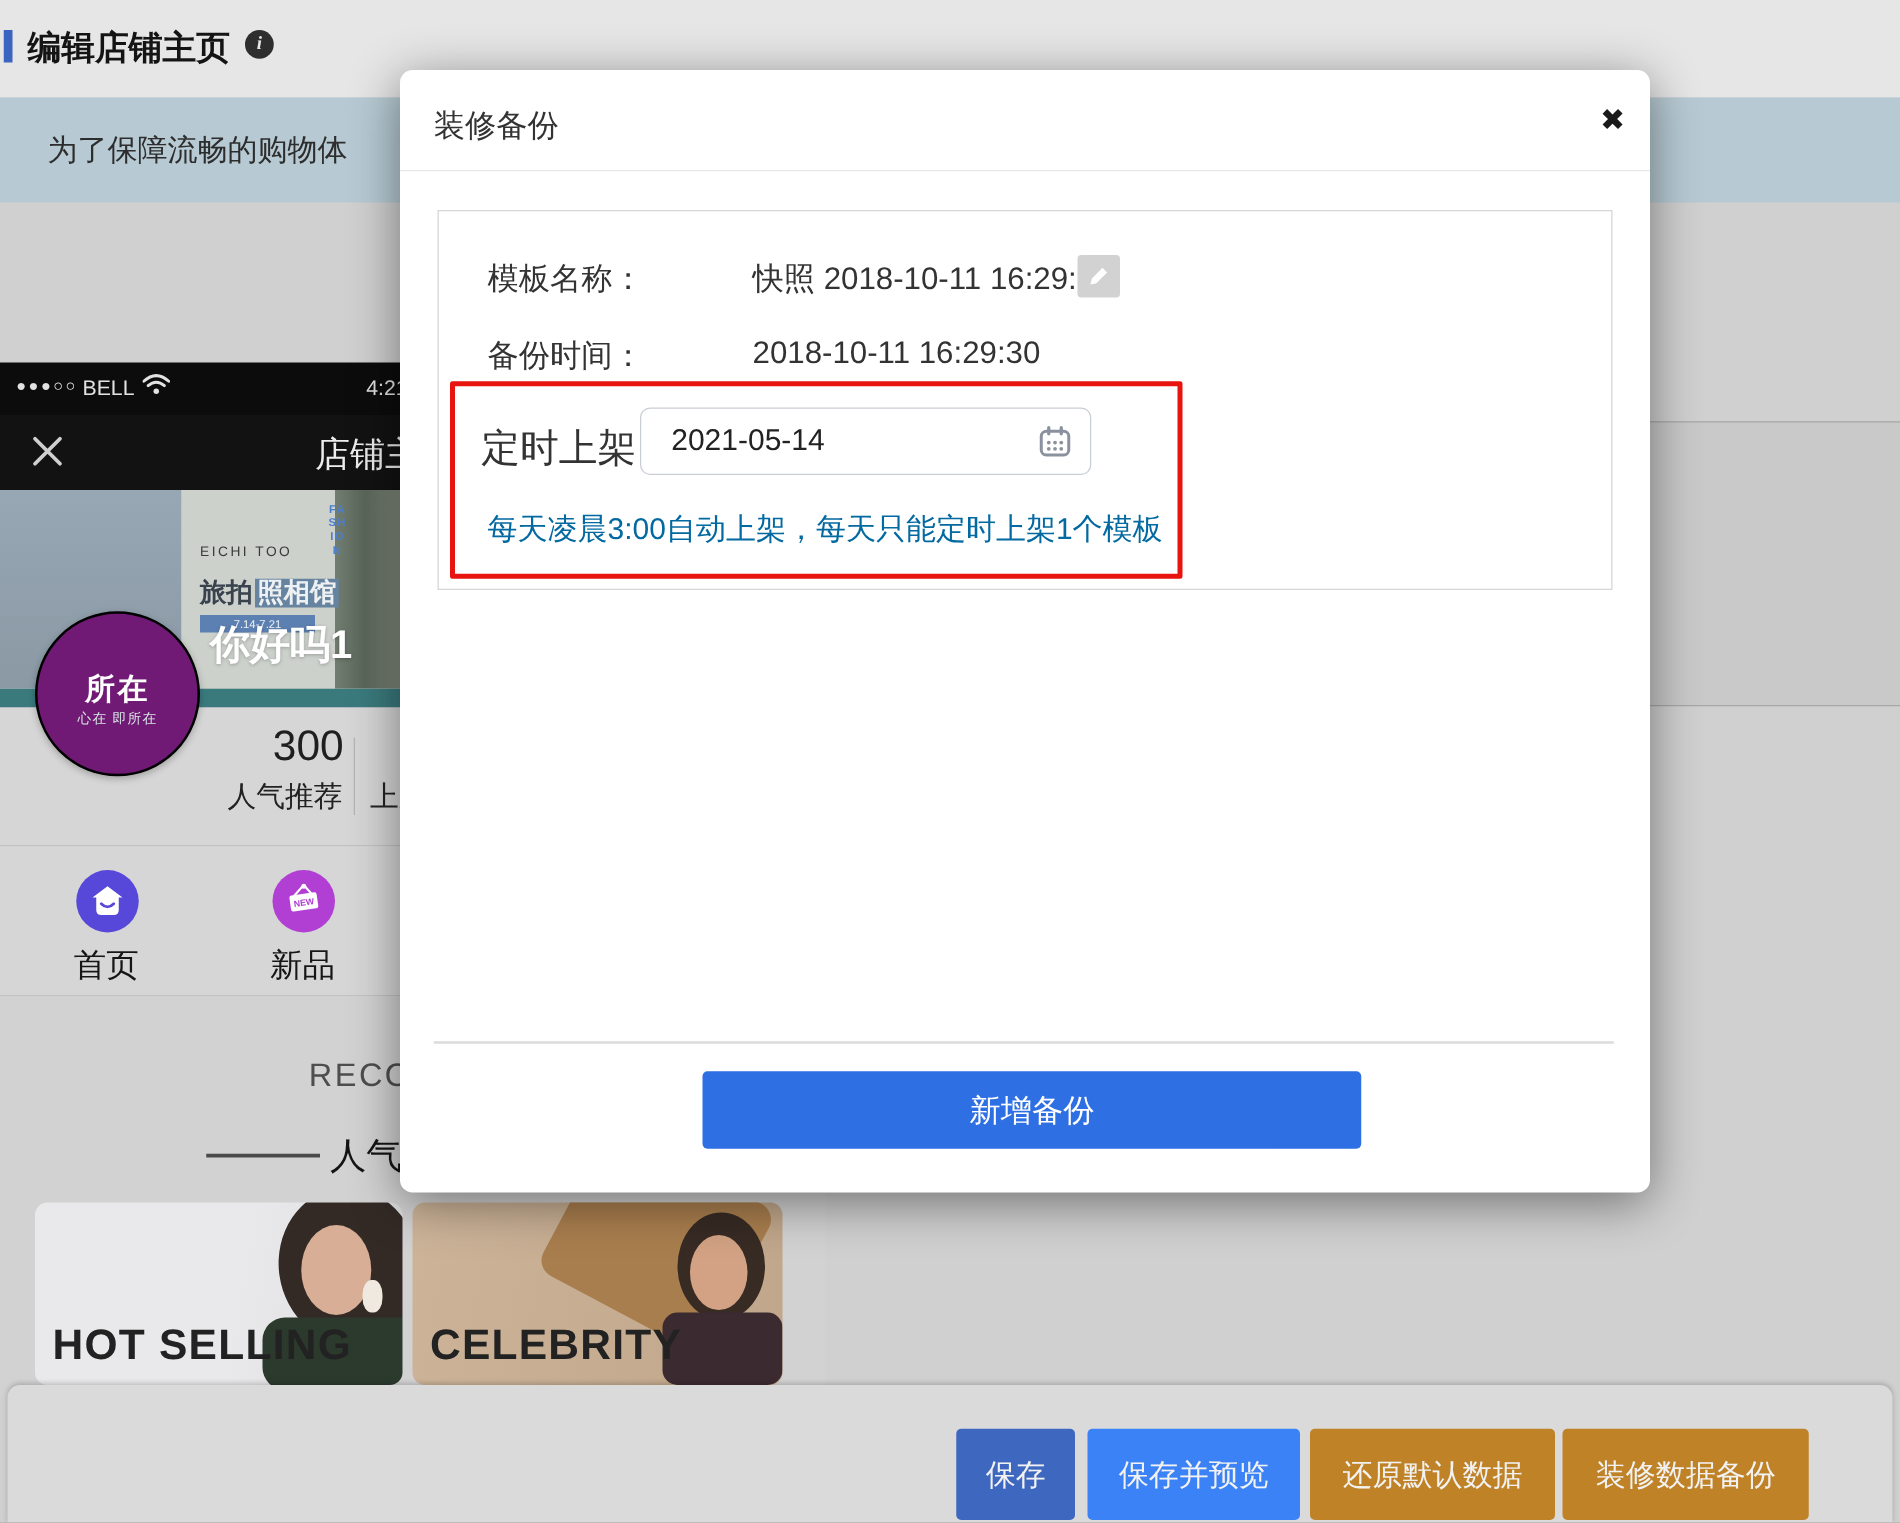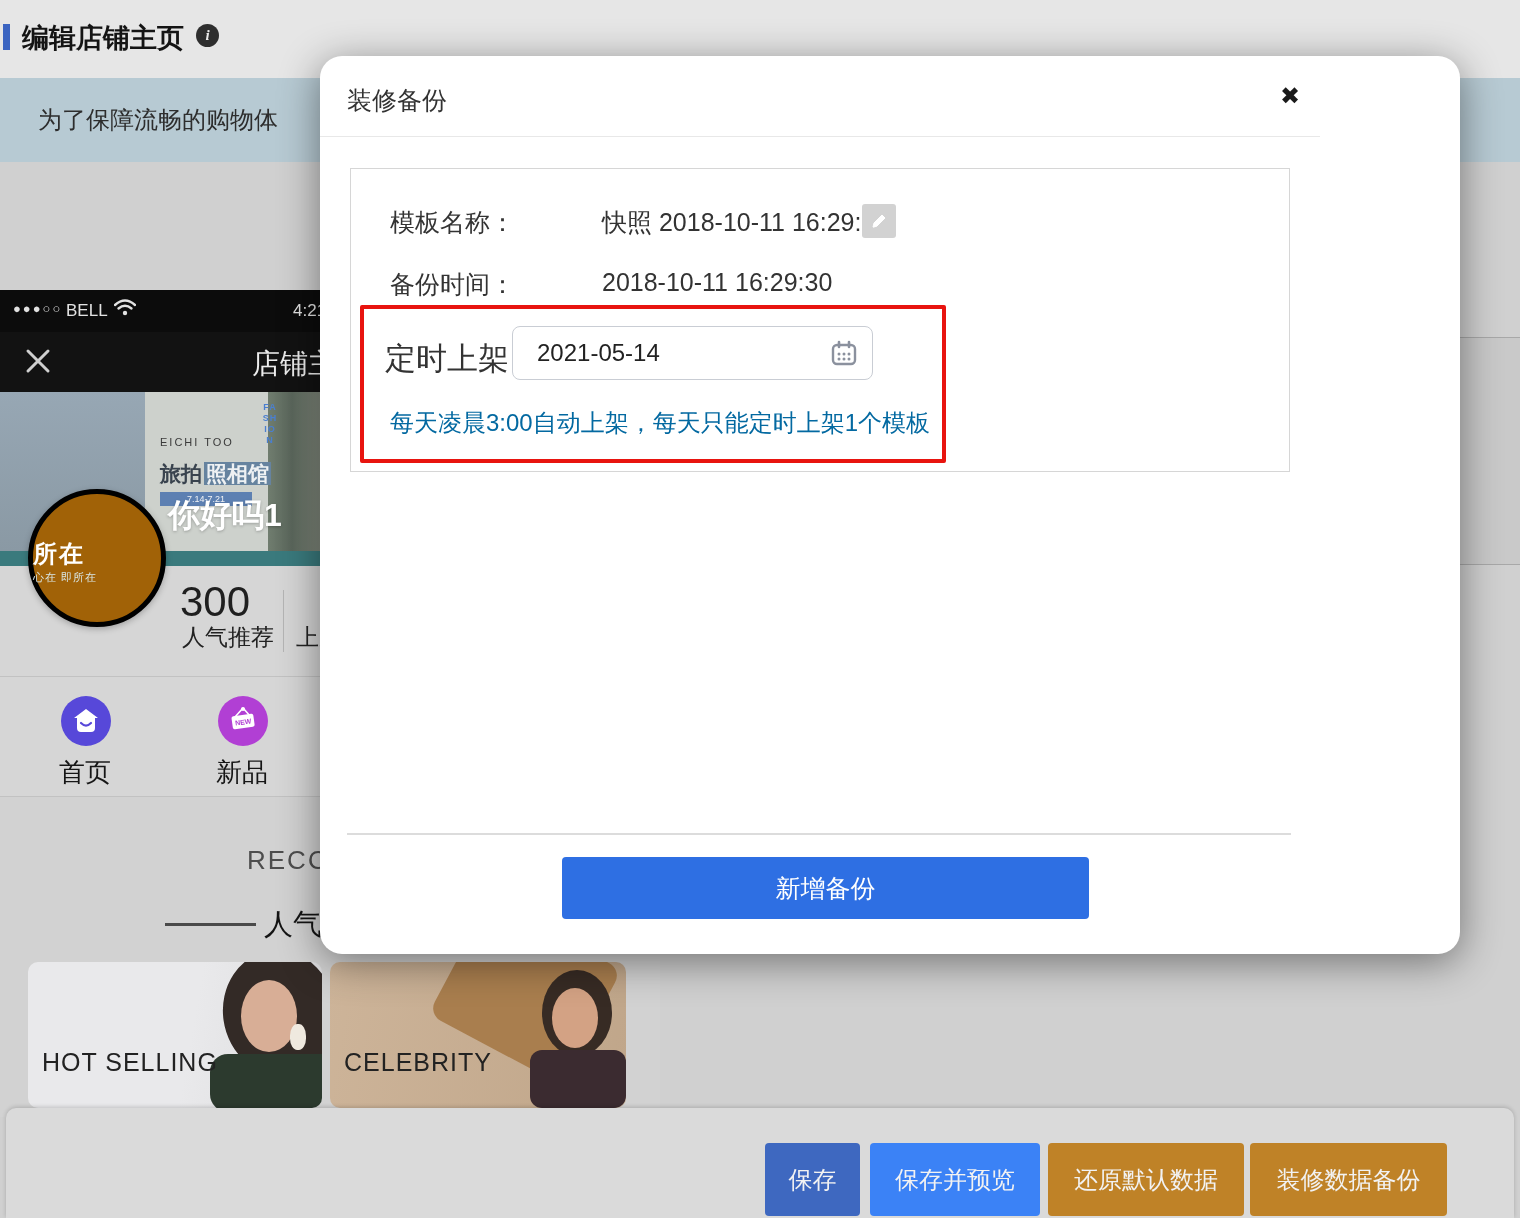--- a/index.html
+++ b/index.html
@@ -34,48 +34,48 @@
   .poster-brand{left:160px;top:44px;font-size:11px;letter-spacing:2px;color:#3a3a3a;}
   .poster-title{left:160px;top:68px;font-size:21px;font-weight:bold;color:#39434e;}
   .poster-title .boxed{background:#66839f;color:#eef1f3;padding:0 2px;margin-left:2px;}
   .poster-promo{left:160px;top:100px;width:92px;height:14px;background:#5d80b2;color:#f0f2f5;
       font-size:9px;line-height:14px;text-align:center;}
   .poster-vertical{left:262px;top:10px;width:16px;font-size:9px;font-weight:bold;color:#4a7fd0;
       letter-spacing:1px;word-break:break-all;line-height:11px;text-align:center;}
   .banner-overlay-title{left:168px;top:102px;font-size:32px;font-weight:bold;color:#ffffff;
       text-shadow:0 1px 3px rgba(0,0,0,.25);}
   .teal-bar{left:0;top:261px;width:660px;height:15px;background:#3a7a7d;}
-  .shop-logo{left:28px;top:199px;width:128px;height:128px;border-radius:50%;background:#a16207;
-      border:5px solid #000000;box-shadow:0 2px 6px rgba(0,0,0,.25);color:#fff;}
+  .shop-logo{left:28px;top:199px;width:128px;height:128px;border-radius:50%;background:#701a75;
+      border:2px solid #000000;box-shadow:0 2px 6px rgba(0,0,0,.25);text-align:center;color:#fff;}
   .logo-line1{position:absolute;left:0;top:44px;width:100%;font-size:24px;font-weight:bold;letter-spacing:2px;}
   .logo-line2{position:absolute;left:0;top:76px;width:100%;font-size:11px;color:#d9e6e5;letter-spacing:1px;}
   .stats{left:0;top:276px;width:660px;height:110px;background:#d6d6d6;border-bottom:1px solid #c2c2c2;}
-  .stats-count{left:180px;top:12px;width:95px;text-align:left;font-size:42px;color:#1f1f1f;}
+  .stats-count{left:180px;top:12px;width:95px;text-align:right;font-size:34px;color:#1f1f1f;}
   .stats-label{left:168px;top:56px;width:120px;text-align:center;font-size:23px;color:#222;}
   .stats-divider{left:283px;top:24px;width:1px;height:62px;background:#b5b5b5;}
   .stats-next{left:296px;top:56px;font-size:23px;color:#222;white-space:nowrap;}
   .tabs-row{left:0;top:387px;width:660px;height:119px;background:#d6d6d6;border-bottom:1px solid #c2c2c2;}
   .tab-circle{top:19px;width:50px;height:50px;border-radius:50%;display:flex;align-items:center;justify-content:center;}
   .tab-label{top:78px;width:100px;text-align:center;font-size:26px;color:#161616;}
   .reco-section{left:0;top:507px;width:660px;height:320px;background:#d2d2d2;}
   .reco-en{left:247px;top:48px;font-size:26px;letter-spacing:2px;color:#4e4e4e;white-space:nowrap;}
   .reco-dash{left:165px;top:126px;width:91px;height:3px;background:#4a4a4a;}
   .reco-cn{left:264px;top:108px;font-size:29px;color:#141414;white-space:nowrap;}
   .card{top:962px;height:146px;border-radius:10px;overflow:hidden;}
-  .card-label{position:absolute;font-size:25px;font-weight:normal;color:#222;bottom:31px;left:14px;letter-spacing:1px;}
+  .card-label{position:absolute;font-size:34px;font-weight:bold;color:#222;bottom:12px;left:14px;letter-spacing:1px;}
   #card-hot{left:28px;width:294px;background:linear-gradient(100deg,#e9e9eb 55%,#dcdcde);}
   #card-celeb{left:330px;width:296px;background:linear-gradient(100deg,#cdb499,#c0a68a);}
   .blob{position:absolute;}
   
   .footer-bar{left:6px;top:1108px;width:1508px;height:110px;background:#dadada;
       border-radius:10px 10px 0 0;box-shadow:0 -1px 4px rgba(0,0,0,.18);}
   .footer-btn{top:1143px;height:73px;border-radius:4px;color:#f2f2f2;font-size:24px;
       display:flex;align-items:center;justify-content:center;cursor:pointer;}
   
-  .modal{left:320px;top:56px;width:1140px;height:898px;background:#ffffff;border-radius:22px;
+  .modal{left:320px;top:56px;width:1000px;height:898px;background:#ffffff;border-radius:10px;
       box-shadow:0 8px 40px rgba(0,0,0,.45);}
   .modal-title{left:27px;top:28px;font-size:25px;font-weight:500;color:#333;}
   .modal-close{left:952px;top:22px;width:36px;height:36px;font-size:24px;font-weight:bold;color:#1a1a1a;
       display:flex;align-items:center;justify-content:center;cursor:pointer;}
   .modal-header-divider{left:0;top:80px;width:1000px;height:1px;background:#e8e8e8;}
   .content-box{left:30px;top:112px;width:938px;height:302px;border:1px solid #d6d6d6;background:#fff;}
   .m-label{font-size:25px;color:#333;}
   .m-value{font-size:25px;color:#333;}
   .row-template{left:70px;top:150px;}
   .row-backup{left:70px;top:212px;}

